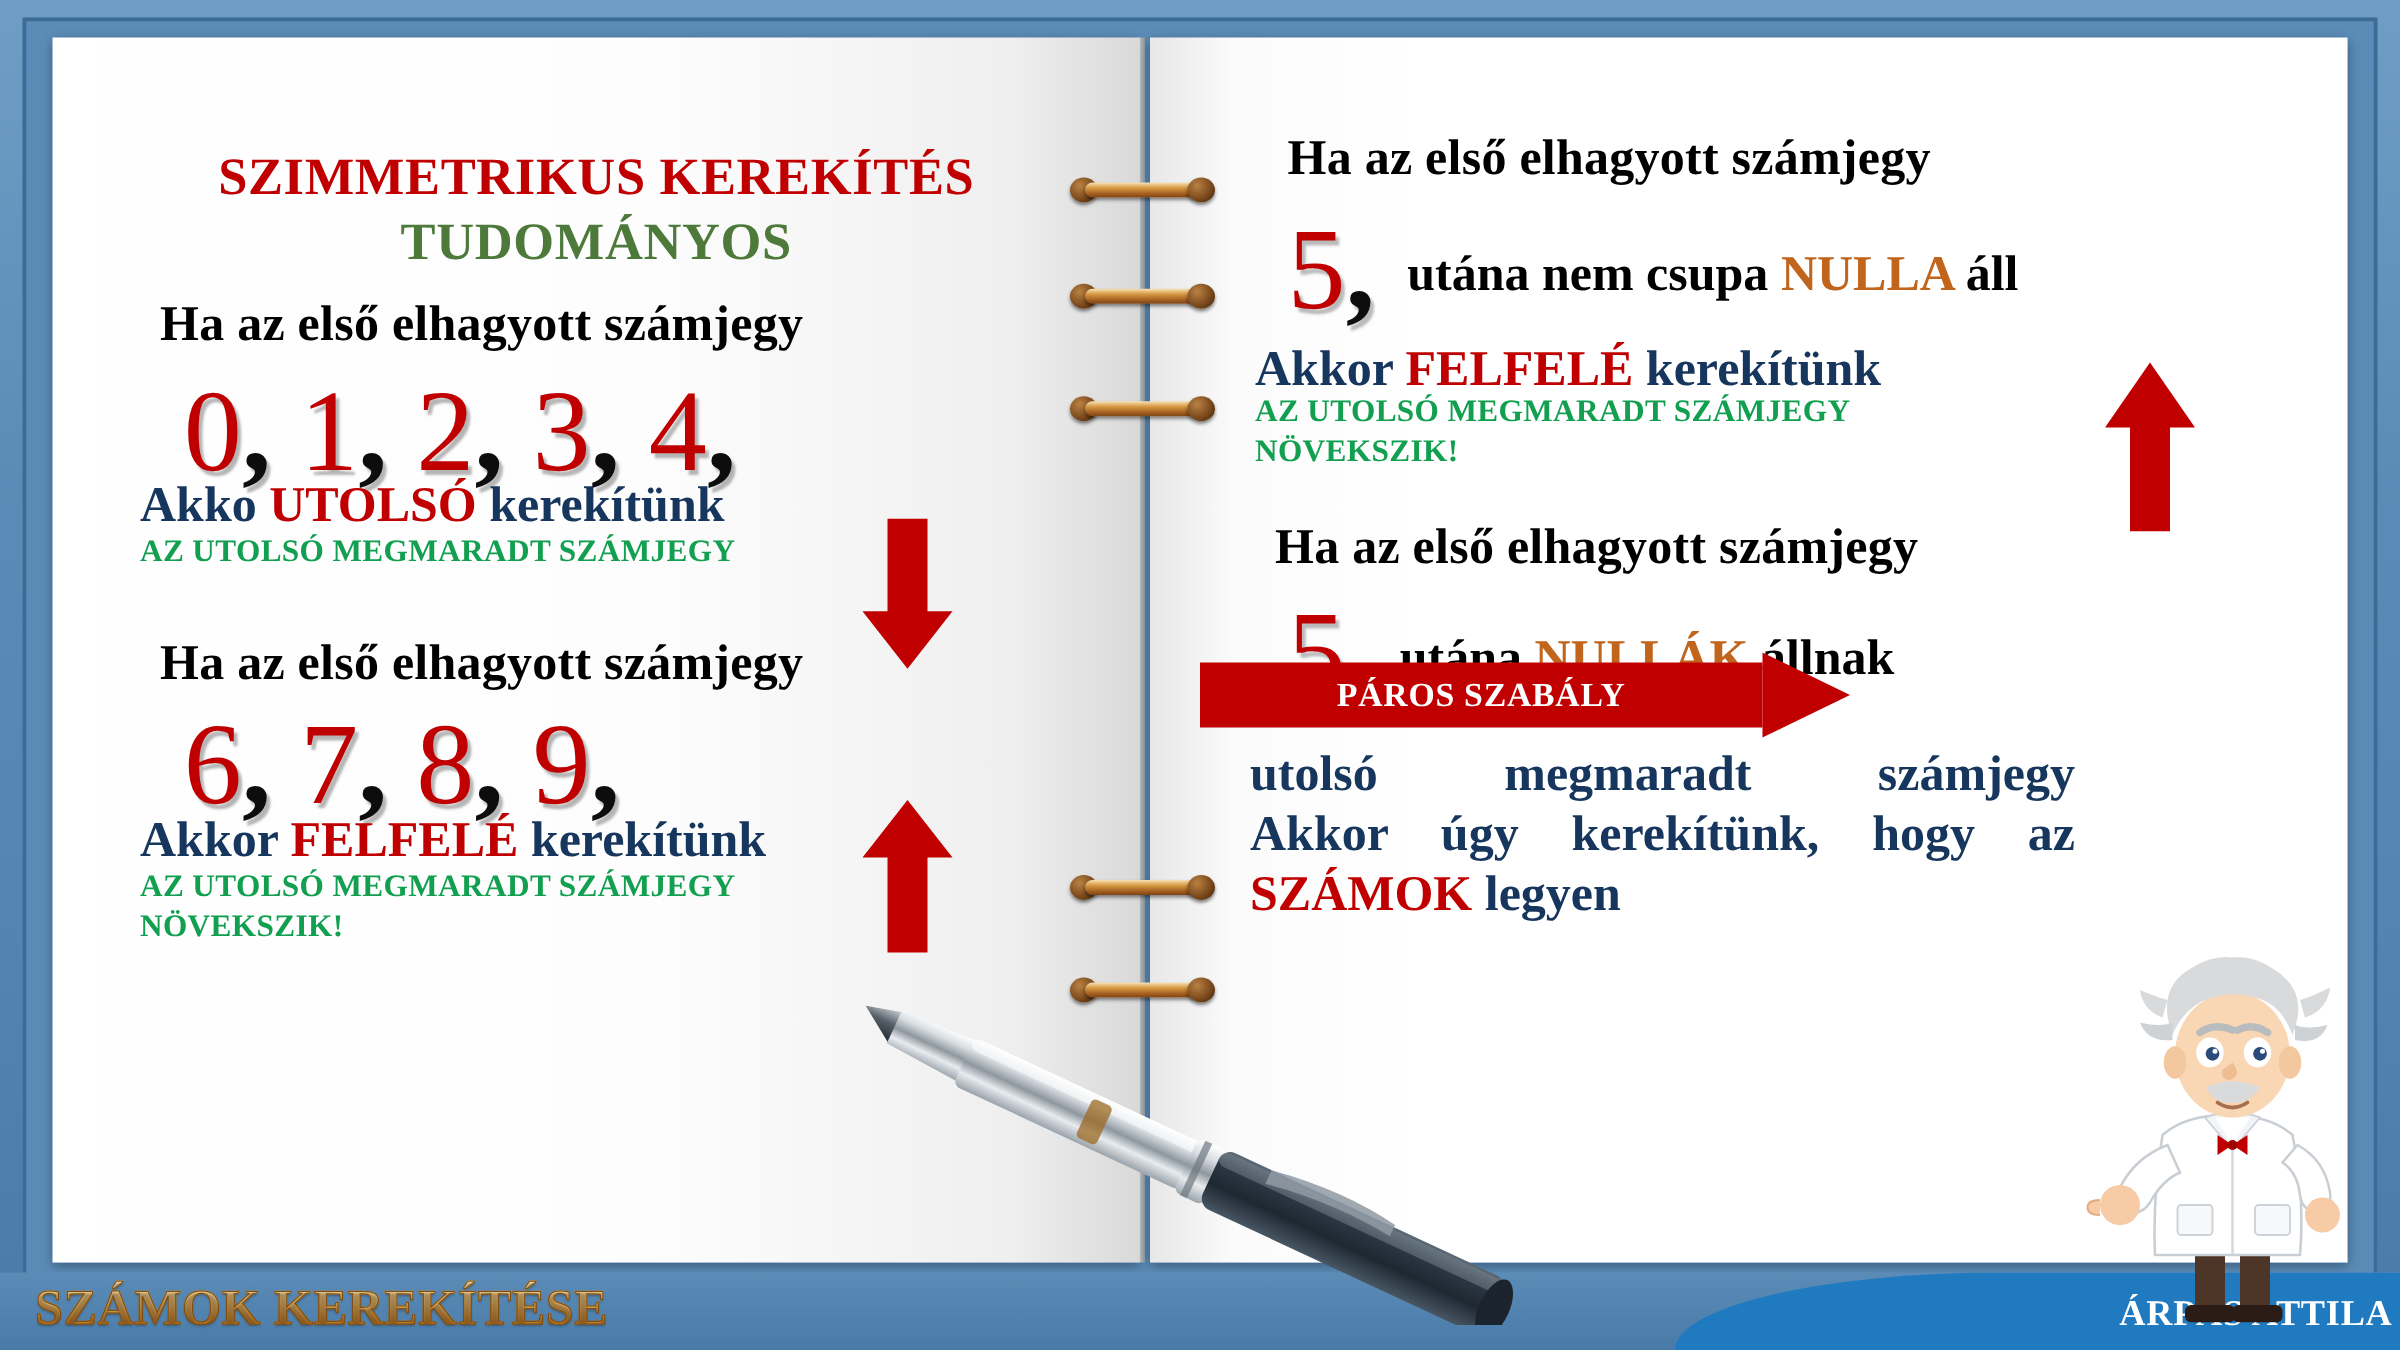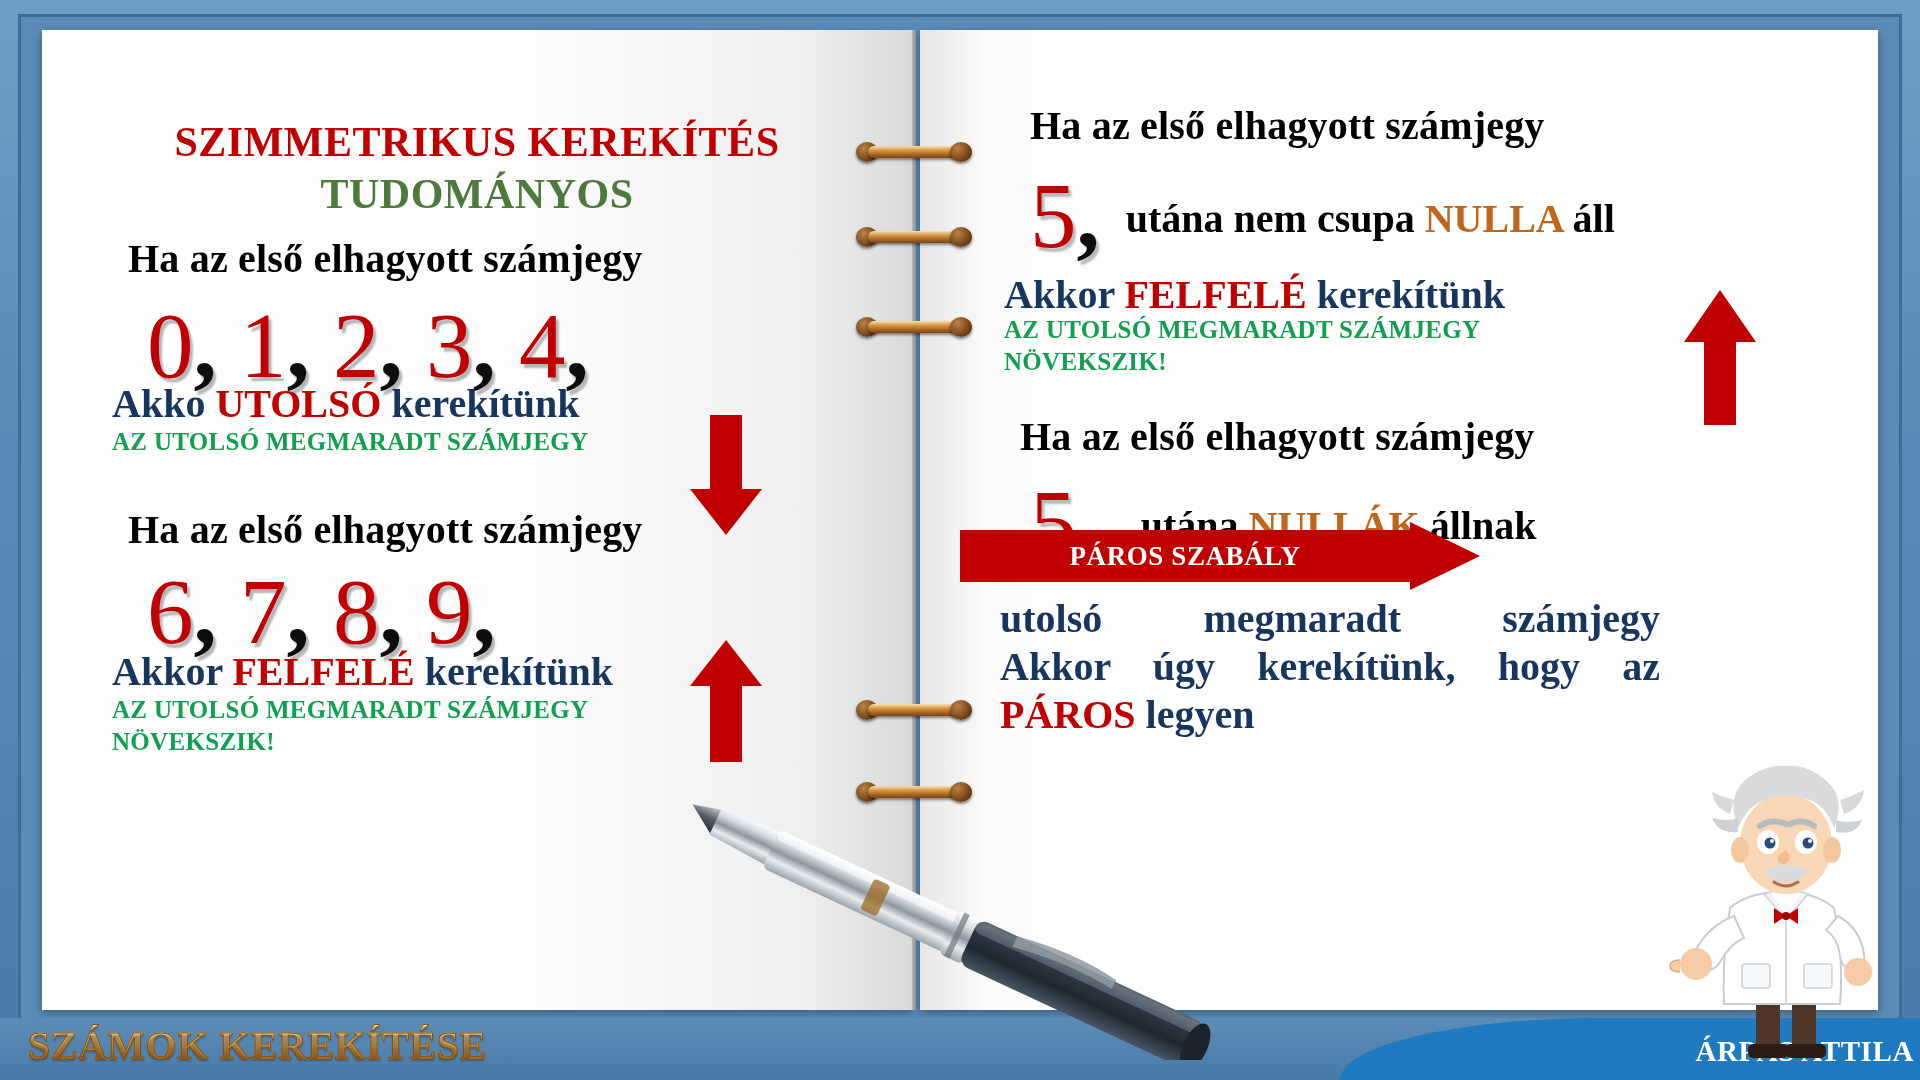--- a/index.html
+++ b/index.html
@@ -105,21 +105,21 @@
   .hl-orange{color:#c1651d;}
   #r-rule-1{position:absolute;left:84px;top:241px;}
   #r-note-1{position:absolute;left:84px;top:284px;}
   #r-cond-2{position:absolute;left:100px;top:383px;}
   #r-line-2{position:absolute;left:110px;top:455px;display:flex;align-items:flex-end;}
   #r-line-2 .five{
     font-size:93px;color:#c00000;line-height:.82;
     text-shadow:3px 4px 2px rgba(120,120,120,.5);
   }
   #r-line-2 .five .cm{color:#0d0d0d;font-weight:bold;}
-  #r-line-2 .tail{font-size:40px;font-weight:bold;color:#000;margin-left:41px;margin-bottom:12px;white-space:nowrap;}
+  #r-line-2 .tail{font-size:40px;font-weight:bold;color:#000;margin-left:20px;margin-bottom:12px;white-space:nowrap;}
 
   
   #banner{
     position:absolute;left:40px;top:500px;width:520px;height:52px;text-decoration:underline;
   }
   #banner .body{
     position:absolute;left:0;top:0;width:450px;height:52px;background:#c00000;
   }
   #banner .head{
     position:absolute;left:450px;top:-8px;width:0;height:0;
@@ -260,21 +260,21 @@
 
   <div id="banner">
     <div class="body"></div>
     <div class="head"></div>
     <div class="lbl">PÁROS SZABÁLY</div>
   </div>
 
   <div id="r-final">
     <div>utolsó megmaradt számjegy</div>
     <div>Akkor úgy kerekítünk, hogy az</div>
-    <div class="last"><span class="hl-red">PÁROS</span><span> legyen</span></div>
+    <div class="last"><span class="hl-red">SZÁMOK</span><span> legyen</span></div>
   </div>
 </div>
 
 <div class="arrow" id="arrow-down">
   <div class="shaft"></div>
   <div class="tip"></div>
 </div>
 <div class="arrow" id="arrow-up-left">
   <div class="shaft"></div>
   <div class="tip"></div>

